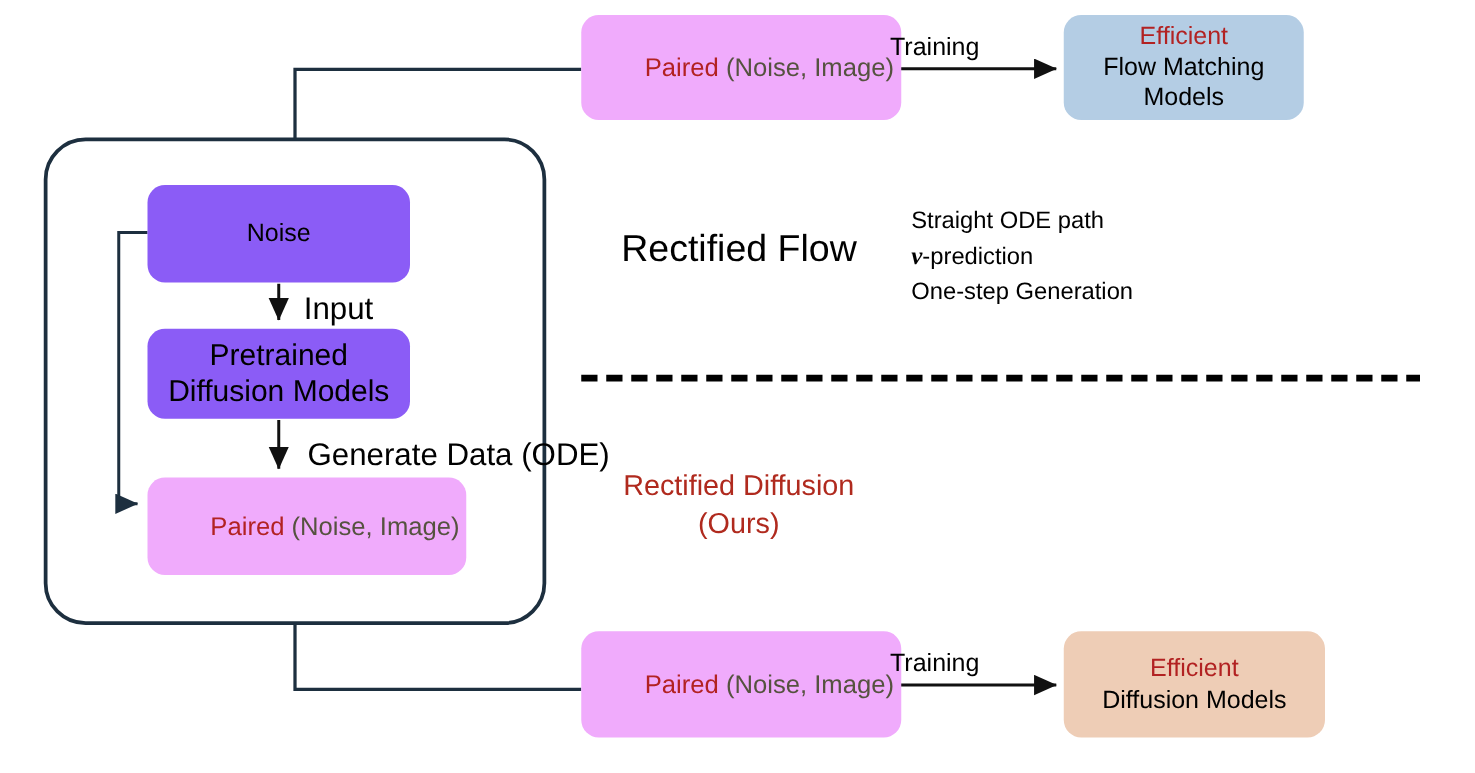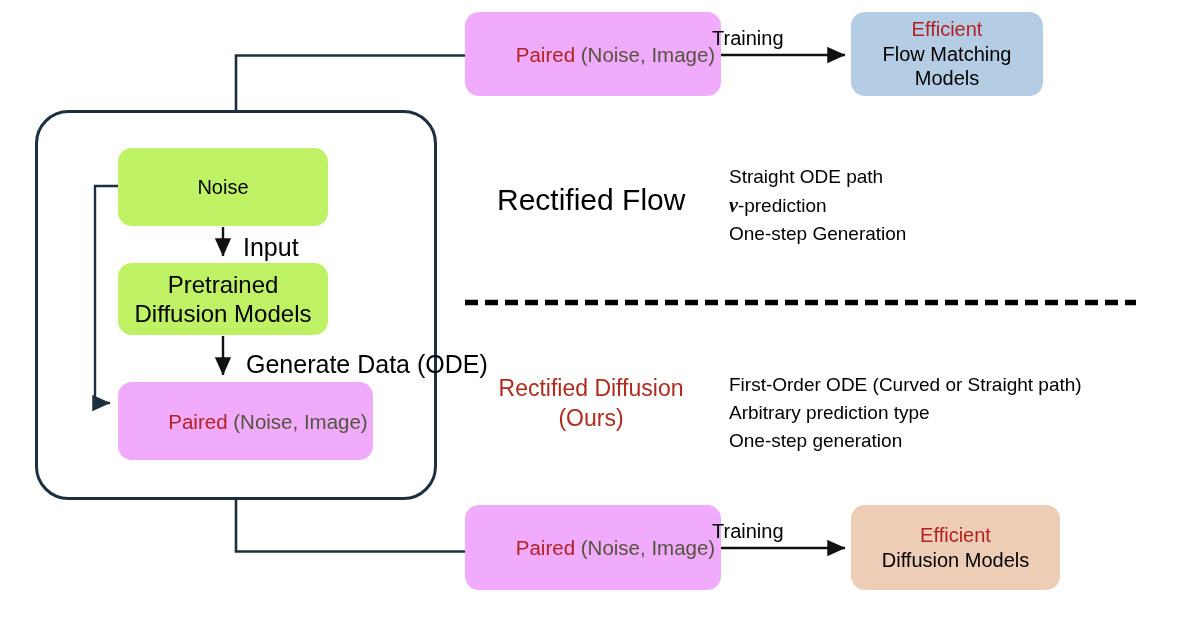--- a/index.html
+++ b/index.html
@@ -6,21 +6,21 @@
   body{width:1180px;height:618px;position:relative;overflow:hidden;
        font-family:"Liberation Sans","DejaVu Sans",sans-serif;color:#000;}
   .canvas{position:absolute;inset:0;}
   .svglayer{position:absolute;left:0;top:0;width:1180px;height:618px;}
 
   .box{position:absolute;display:flex;align-items:center;justify-content:center;
        text-align:center;line-height:1.22;border-radius:14px;}
 
   
   .yellow{background:#f0abfc;padding-left:45px;}
-  .gray{background:#bef264;}
+  .gray{background:#8b5cf6;}
   .blue{background:#b4cde4;}
   .salmon{background:#eecdb6;}
 
   .red{color:#b22222;}
   .gparen{color:#55523f;}
 
   
   #paired-top   {left:465px;top:12px;width:211px;height:84px;font-size:20.5px;}
   #blue-box     {left:851px;top:12px;width:192px;height:84px;font-size:20px;}
   #paired-bottom{left:465px;top:505px;width:211px;height:85px;font-size:20.5px;}
@@ -120,25 +120,20 @@
     <div>Straight ODE path</div>
     <div><span class="vsym">v</span><span>-prediction</span></div>
     <div>One-step Generation</div>
   </div>
 
   <div id="title-rd">
     <span>Rectified Diffusion</span><br>
     <span>(Ours)</span>
   </div>
 
-  <div class="bullets" id="bullets-rd">
-    <div>First-Order ODE (Curved or Straight path)</div>
-    <div>Arbitrary prediction type</div>
-    <div>One-step generation</div>
-  </div>
 
   <div class="box yellow" id="paired-bottom">
     <span><span class="red">Paired</span><span class="gparen"> (Noise, Image)</span></span>
   </div>
 
   <div class="lbl" id="lbl-train-bot">Training</div>
 
   <div class="box salmon" id="salmon-box">
     <span>
       <span class="red">Efficient</span><br>

